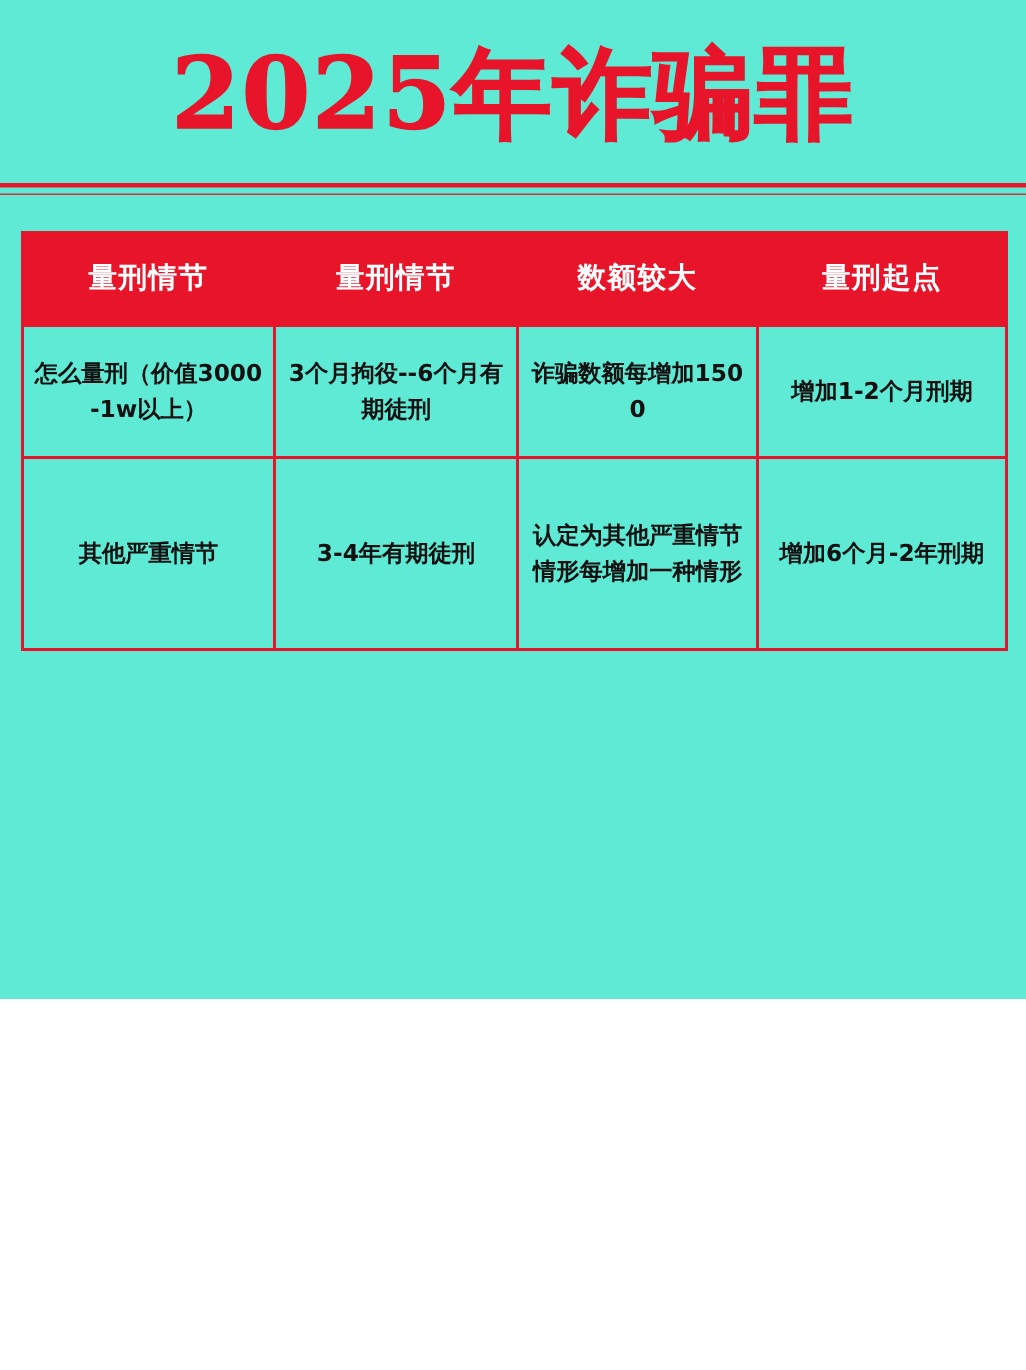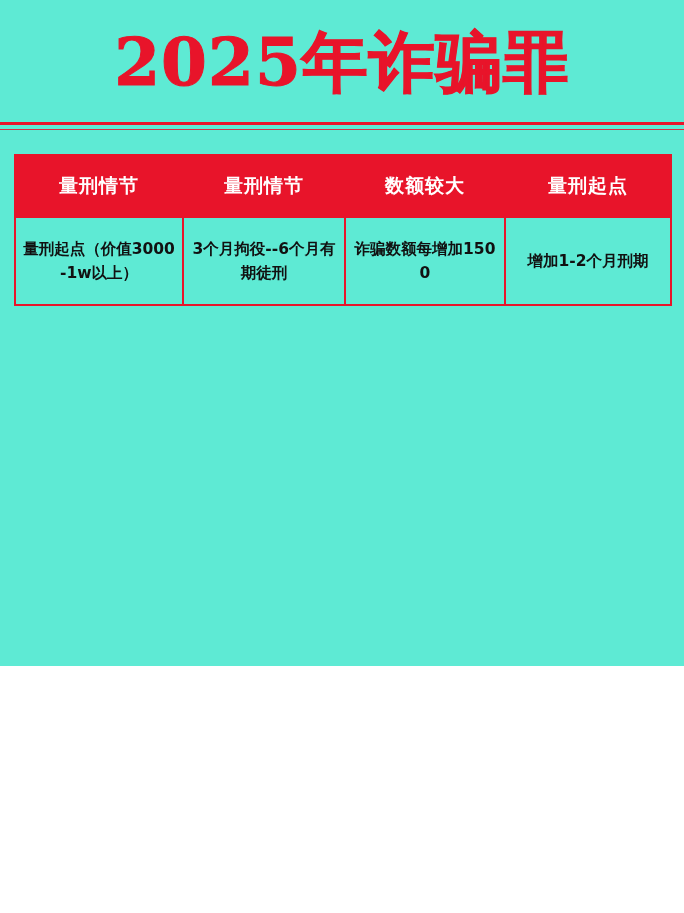--- a/index.html
+++ b/index.html
@@ -128,22 +128,28 @@
       <thead>
         <tr>
           <th>量刑情节</th>
           <th>量刑情节</th>
           <th>数额较大</th>
           <th>量刑起点</th>
         </tr>
       </thead>
       <tbody>
         <tr class="r1">
-          <td>量刑起点（价值3000-1w以上）</td>
+          <td>怎么量刑（价值3000-1w以上）</td>
           <td>3个月拘役--6个月有期徒刑</td>
           <td>诈骗数额每增加1500</td>
           <td>增加1-2个月刑期</td>
+        </tr>
+        <tr class="r3">
+          <td>其他严重情节</td>
+          <td>3-4年有期徒刑</td>
+          <td>认定为其他严重情节情形每增加一种情形</td>
+          <td>增加6个月-2年刑期</td>
         </tr>
       </tbody>
     </table>
   </div>
 
 </div>
 
 </body></html>

